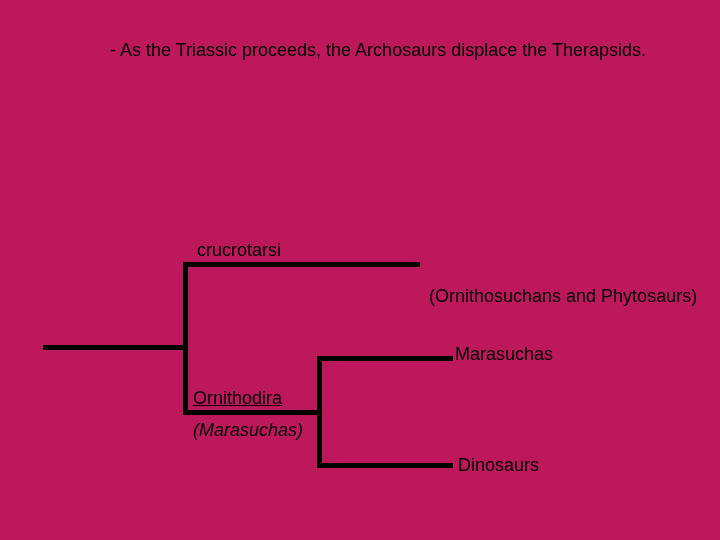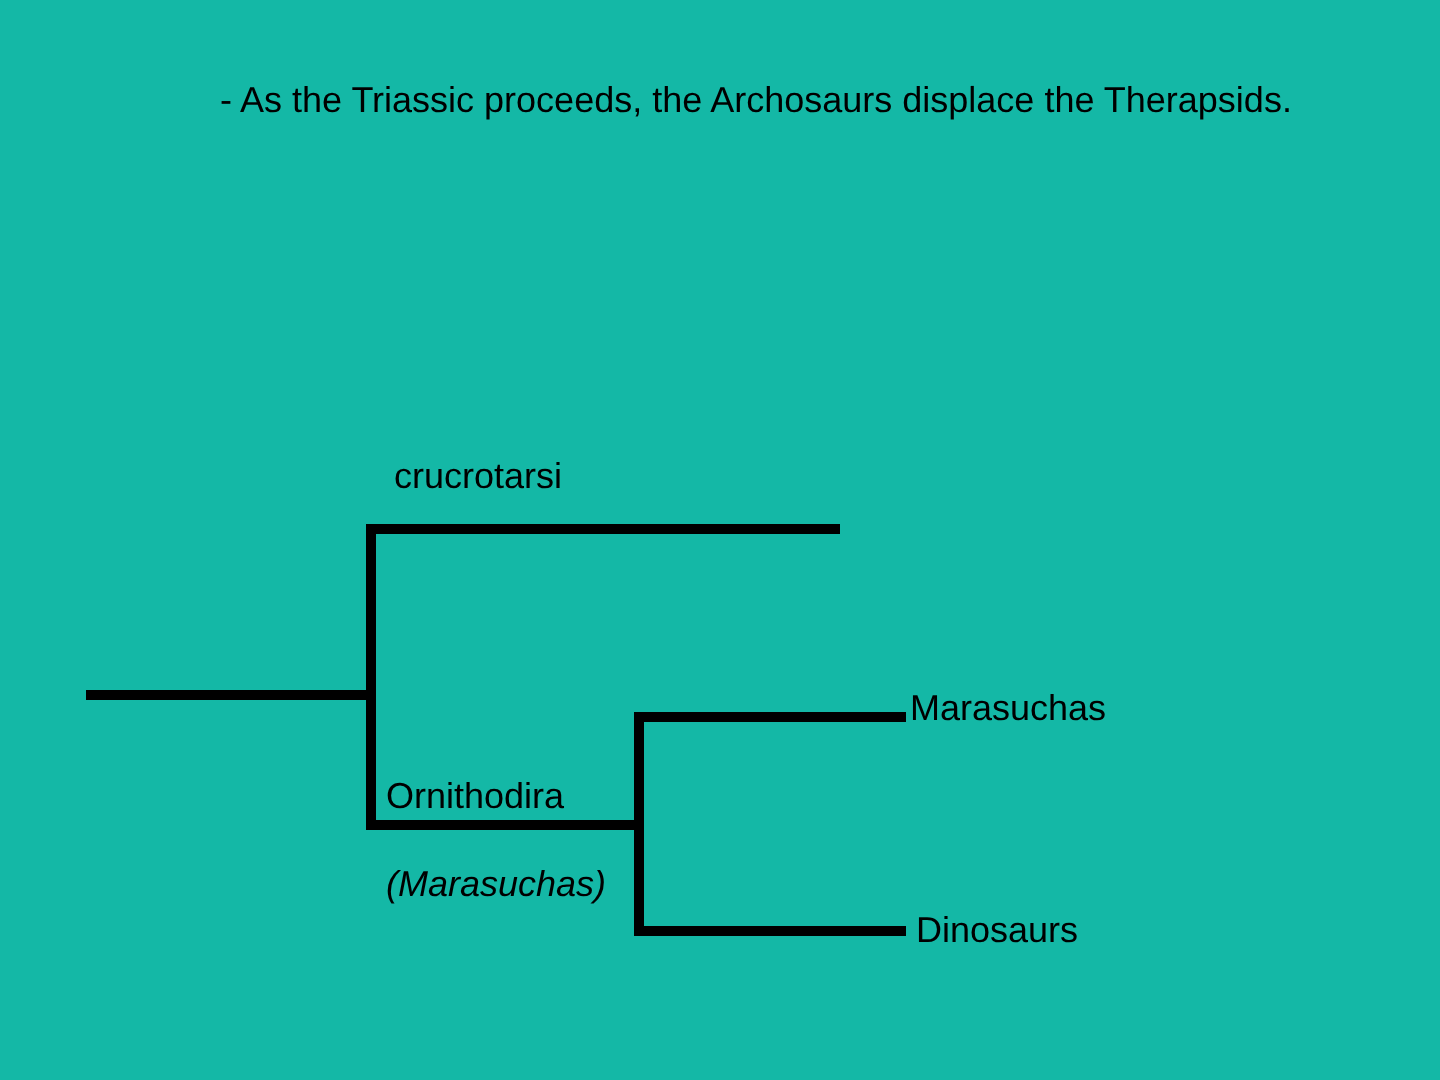--- a/index.html
+++ b/index.html
@@ -4,43 +4,43 @@
 <style>
   html, body {
     margin: 0;
     padding: 0;
     background: #ffffff;
   }
   #slide {
     position: relative;
     width: 720px;
     height: 540px;
-    background: #14b8a6;
+    background: #be185d;
     overflow: hidden;
     font-family: "Liberation Sans", "DejaVu Sans", sans-serif;
     color: #000000;
   }
   .txt {
     position: absolute;
     font-size: 18px;
     line-height: 1.2;
     white-space: nowrap;
     color: #000000;
   }
   .branch {
     position: absolute;
     background: #000000;
   }
   .italic { font-style: italic; }
   
   #title        { left: 110px; top: 40px;  }
   
-  #lbl-crurotarsi   { left: 197px; top: 228px; text-align: center; }
-  #lbl-ornithodira  { left: 193px; top: 388px; }
-  #lbl-marasuchas   { left: 193px; top: 432px; }
+  #lbl-crurotarsi   { left: 197px; top: 240px; text-align: center; }
+  #lbl-ornithodira  { left: 193px; top: 388px; text-decoration: underline; }
+  #lbl-marasuchas   { left: 193px; top: 420px; }
   
   #lbl-crocodylomorphs      { left: 440px; top: 251px; }
   #lbl-crocodylomorphs-note { left: 429px; top: 286px; }
   #lbl-pterosaurs           { left: 455px; top: 344px; }
   #lbl-dinosaurs            { left: 458px; top: 455px; text-align: center; }
   
   #root-line            { left: 43px;  top: 345px; width: 145px; height: 5px; }
   #trunk-vertical       { left: 183px; top: 262px; width: 5px;   height: 153px; }
   #branch-crurotarsi    { left: 183px; top: 262px; width: 237px; height: 5px; }
   #stem-ornithodira     { left: 183px; top: 410px; width: 139px; height: 5px; }
@@ -63,18 +63,19 @@
   <div class="branch" id="branch-pterosaurs"></div>
   <div class="branch" id="branch-dinosaurs"></div>
 
   <div class="txt" id="lbl-crurotarsi">crucrotarsi</div>
 
   <div class="txt" id="lbl-ornithodira">Ornithodira</div>
 
   <div class="txt italic" id="lbl-marasuchas">(Marasuchas)</div>
 
 
+  <div class="txt" id="lbl-crocodylomorphs-note">(Ornithosuchans and Phytosaurs)</div>
 
   <div class="txt" id="lbl-pterosaurs">Marasuchas</div>
 
   <div class="txt" id="lbl-dinosaurs">Dinosaurs</div>
 
 </div>
 
 </body></html>

